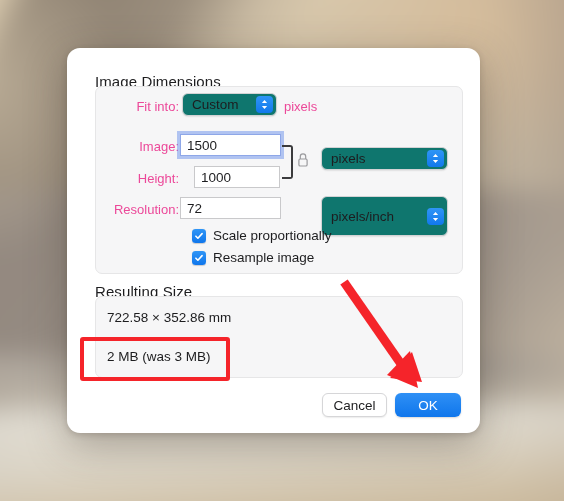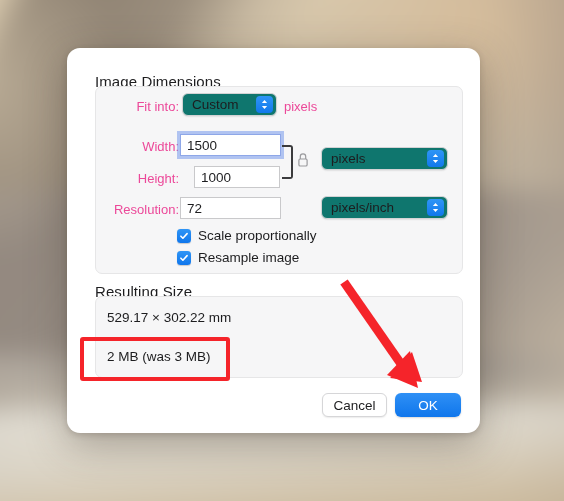--- a/index.html
+++ b/index.html
@@ -142,21 +142,21 @@
   .bracket {
     position: absolute;
     border: 2px solid #3b3b3d;
     border-left: none;
     border-radius: 0 3px 3px 0;
     box-sizing: border-box;
   }
   .lock { position: absolute; }
 
   
-  .cbrow { position: absolute; display: flex; align-items: center; }
+  .cbrow { position: absolute; display: flex; align-items: center; margin-left: 15px; }
   .cbox {
     width: 14px; height: 14px;
     border-radius: 3.5px;
     background: linear-gradient(180deg,#2f95f6 0%,#0f76ec 100%);
     display:flex; align-items:center; justify-content:center;
     flex: none;
     box-shadow: 0 .5px 1px rgba(0,0,0,.18);
   }
   .cblabel { font-size: 13.5px; color:#1d1d1f; margin-left: 7px; white-space: nowrap; }
 
@@ -223,21 +223,21 @@
     <span class="stepper">
       <svg width="11" height="13" viewBox="0 0 11 13" aria-hidden="true">
         <path d="M5.5 2.1 L8.1 5.1 H2.9 Z" fill="#fff"></path>
         <path d="M5.5 10.9 L2.9 7.9 H8.1 Z" fill="#fff"></path>
       </svg>
     </span>
   </div>
 
   <div class="row-label" style="left:217px; top:51px; text-align:left;">pixels</div>
 
-  <div class="row-label" style="left:35px; top:91px; width:77px;">Width:</div>
+  <div class="row-label" style="left:35px; top:91px; width:77px;">Image:</div>
 
   <div class="field focused" style="left:113px; top:86px; width:101px; height:22px;">
     <span>1500</span>
   </div>
 
   <div class="row-label" style="left:35px; top:123px; width:77px;">Height:</div>
 
   <div class="field" style="left:127px; top:118px; width:86px; height:22px;">
     <span>1000</span>
   </div>
@@ -260,21 +260,21 @@
       </svg>
     </span>
   </div>
 
   <div class="row-label" style="left:25px; top:154px; width:87px;">Resolution:</div>
 
   <div class="field" style="left:113px; top:149px; width:101px; height:22px;">
     <span>72</span>
   </div>
 
-  <div class="popup" style="left:254px; top:148px; width:127px; height:23px;">
+  <div class="popup" style="left:254px; top:148px; width:127px; height:40px;">
     <span class="pv">pixels/inch</span>
     <span class="stepper">
       <svg width="11" height="13" viewBox="0 0 11 13" aria-hidden="true">
         <path d="M5.5 2.1 L8.1 5.1 H2.9 Z" fill="#fff"></path>
         <path d="M5.5 10.9 L2.9 7.9 H8.1 Z" fill="#fff"></path>
       </svg>
     </span>
   </div>
 
   <div class="cbrow" style="left:110px; top:180px;">
@@ -292,21 +292,21 @@
         <path d="M1.9 5.2 L3.9 7.2 L8.1 2.6" fill="none" stroke="#fff" stroke-width="1.6" stroke-linecap="round" stroke-linejoin="round"></path>
       </svg>
     </span>
     <span class="cblabel">Resample image</span>
   </div>
 
   <div class="group-title" style="left:28px; top:235px;">Resulting Size</div>
 
   <div class="groupbox" style="left:28px; top:248px; width:366px; height:80px;"></div>
 
-  <div class="resultline" style="left:40px; top:262px;">529.17 × 302.22 mm</div>
+  <div class="resultline" style="left:40px; top:262px;">722.58 × 352.86 mm</div>
 
   <div class="resultline" style="left:40px; top:301px;">2 MB (was 3 MB)</div>
 
   <div class="btn btn-ok" style="left:328px; top:345px; width:66px; height:24px;">OK</div>
 
   <div class="btn btn-cancel" style="left:255px; top:345px; width:65px; height:24px;">Cancel</div>
 </div>
 
 <div id="ann-box"></div>
 

